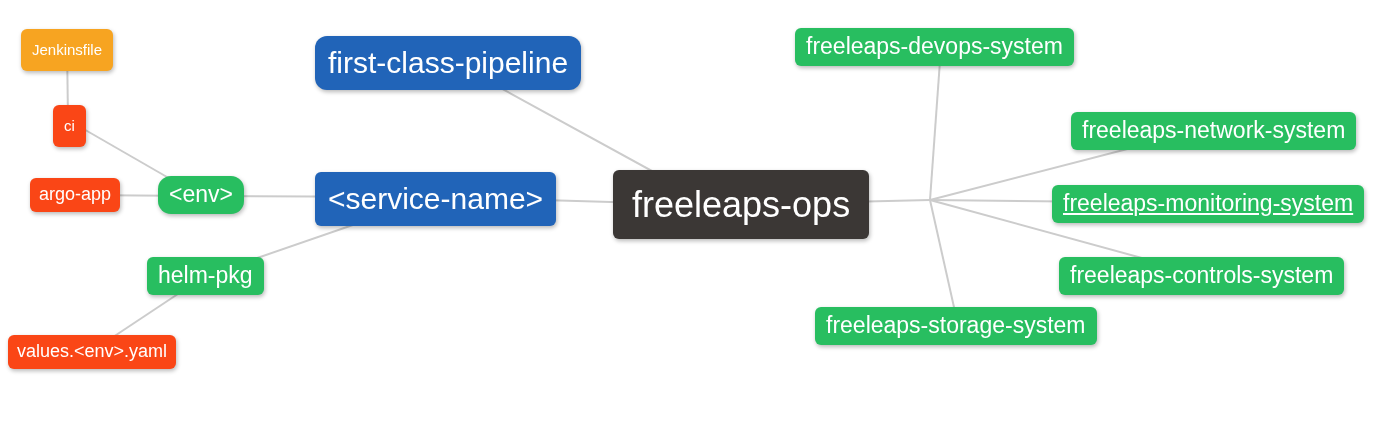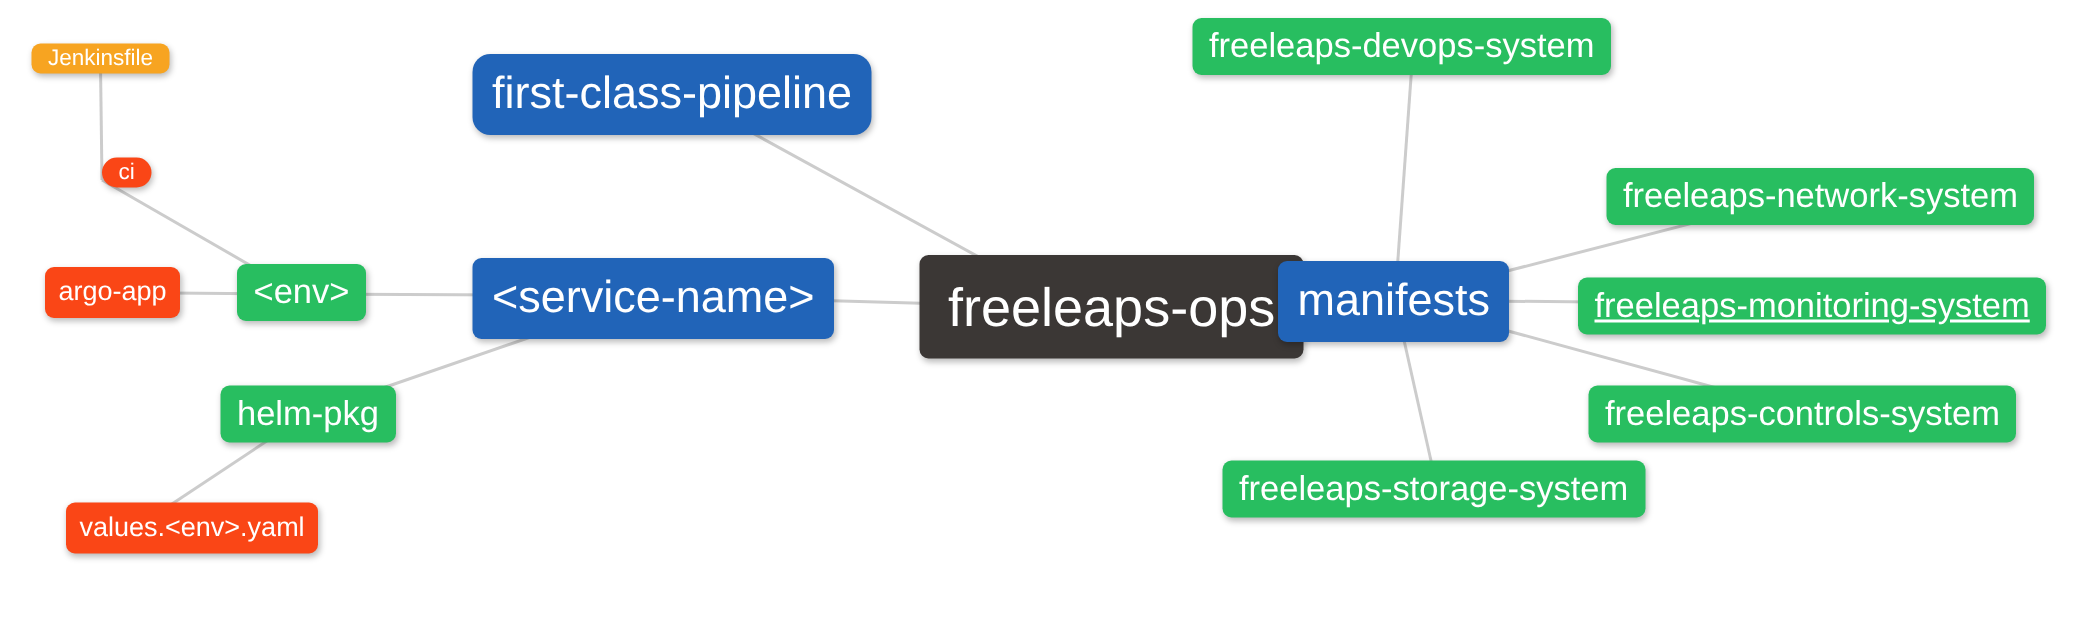--- a/index.html
+++ b/index.html
@@ -18,34 +18,34 @@
     white-space:nowrap;
     border-radius:6px;
     box-shadow:1px 2px 4px rgba(0,0,0,.28);
     line-height:1.2;
     cursor:pointer;
   }
   .t0{font-size:36px;padding:13px 19px;margin-left:30px;}
   .t1{font-size:30px;padding:9px 13px;}
   .t2{font-size:23px;padding:5px 11px;}
   .t3{font-size:18px;padding:6px 9px;}
-  .t4{font-size:15px;padding:1px 11px;}
+  .t4{font-size:15px;padding:12px 11px;}
 
   
   .n-jenkinsfile{left:21px;top:29px;}
-  .n-ci{left:68px;top:105px;border-radius:12px;}
+  .n-ci{left:53px;top:105px;}
   .n-argo{left:30px;top:178px;}
   .n-env{left:158px;top:176px;}
   .n-helm{left:147px;top:257px;}
   .n-values{left:8px;top:335px;}
   .n-fcp{left:315px;top:36px;}
   .n-service{left:315px;top:172px;text-align:center;}
   .n-ops{left:583px;top:170px;}
   .n-manifests{left:852px;top:174px;}
-  .n-devops{left:795px;top:12px;}
+  .n-devops{left:795px;top:28px;}
   .n-network{left:1055px;top:112px;margin-left:16px;}
   .n-monitoring{left:1052px;top:185px;}
   .n-controls{left:1059px;top:257px;}
   .n-storage{left:815px;top:307px;}
 </style>
 </head>
 <body>
 
 <div id="canvas">
 
@@ -65,33 +65,32 @@
     <line x1="930" y1="200" x2="1204" y2="275" stroke="#cccccc"></line>
     <line x1="930" y1="200" x2="958" y2="325" stroke="#cccccc"></line>
   </svg>
 
   <div class="node t4 n-jenkinsfile" style="background-color: rgb(247, 164, 33);">Jenkinsfile</div>
 
   <div class="node t4 n-ci" style="background-color: rgb(250, 70, 22);">ci</div>
 
   <div class="node t3 n-argo" style="background-color: rgb(250, 70, 22);">argo-app</div>
 
-  <div class="node t2 n-env" style="background-color: rgb(40, 190, 96);">&lt;env&gt;</div>
+  <div class="node t2 n-env" style="background-color: rgb(40, 190, 96); border-radius: 13px;">&lt;env&gt;</div>
 
   <div class="node t2 n-helm" style="background-color: rgb(40, 190, 96);">helm-pkg</div>
 
-  <div class="node t3 n-values" style="background-color: rgb(250, 70, 22); margin-left: 36px;">values.&lt;env&gt;.yaml</div>
+  <div class="node t3 n-values" style="background-color: rgb(250, 70, 22);">values.&lt;env&gt;.yaml</div>
 
   <div class="node t1 n-fcp" style="background-color: rgb(33, 100, 184); border-radius: 12px;">first-class-pipeline</div>
 
   <div class="node t1 n-service" style="background-color: rgb(33, 100, 184);">&lt;service-name&gt;</div>
 
   <div class="node t0 n-ops" style="background-color: rgb(59, 55, 53);">freeleaps-ops</div>
 
-  <div class="node t1 n-manifests" style="background-color: rgb(33, 100, 184);">manifests</div>
 
   <div class="node t2 n-devops" style="background-color: rgb(40, 190, 96);">freeleaps-devops-system</div>
 
   <div class="node t2 n-network" style="background-color: rgb(40, 190, 96);">freeleaps-network-system</div>
 
   <div class="node t2 n-monitoring" style="background-color: rgb(40, 190, 96); text-decoration: underline;">freeleaps-monitoring-system</div>
 
   <div class="node t2 n-controls" style="background-color: rgb(40, 190, 96);">freeleaps-controls-system</div>
 
   <div class="node t2 n-storage" style="background-color: rgb(40, 190, 96);">freeleaps-storage-system</div>

